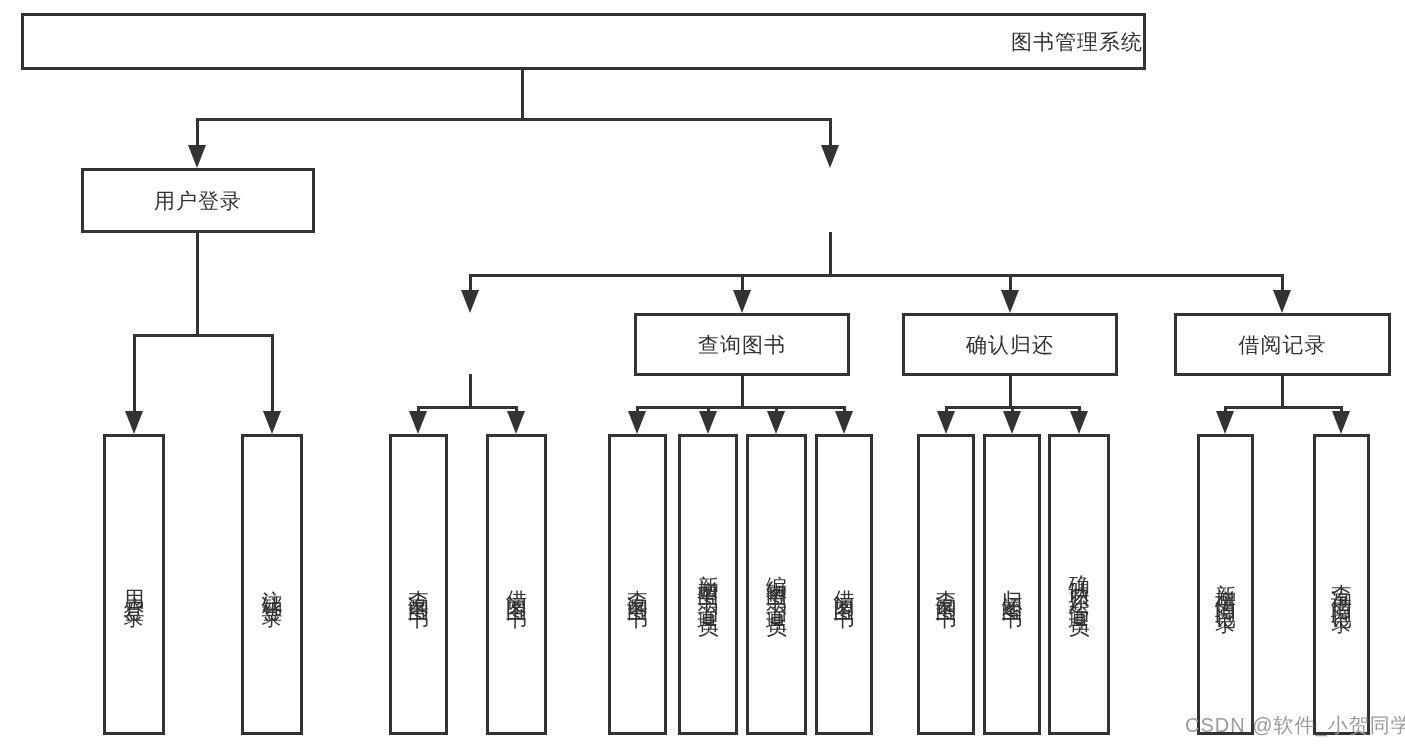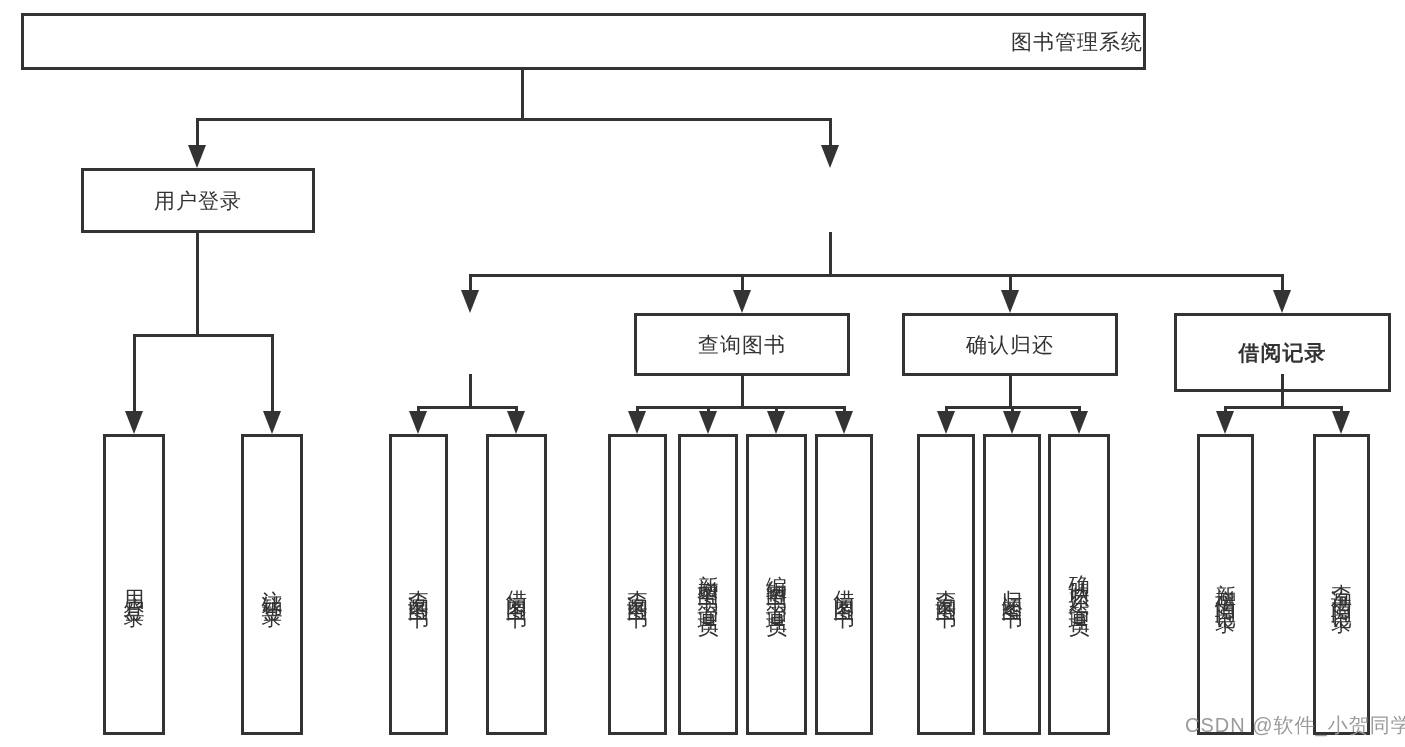--- a/index.html
+++ b/index.html
@@ -101,21 +101,21 @@
   <div class="arrow" style="left:733px; top:290px;"></div>
   <div class="arrow" style="left:1001px; top:290px;"></div>
   <div class="arrow" style="left:1273px; top:290px;"></div>
 
   <div class="box" style="left:634px; top:313px; width:216px; height:63px;">
     <span>查询图书</span>
   </div>
   <div class="box" style="left:902px; top:313px; width:216px; height:63px;">
     <span>确认归还</span>
   </div>
-  <div class="box" style="left:1174px; top:313px; width:217px; height:79px;font-weight:bold;">
+  <div class="box" style="left:1174px; top:313px; width:217px; height:63px;">
     <span>借阅记录</span>
   </div>
 
   <div class="vline" style="left:469px; top:374px; width:3px; height:35px;"></div>
   <div class="vline" style="left:741px; top:374px; width:3px; height:35px;"></div>
   <div class="vline" style="left:1009px; top:374px; width:3px; height:35px;"></div>
   <div class="vline" style="left:1281px; top:374px; width:3px; height:35px;"></div>
 
   <div class="hline" style="left:417px; top:406px; width:101px; height:3px;"></div>
   <div class="hline" style="left:636px; top:406px; width:210px; height:3px;"></div>

